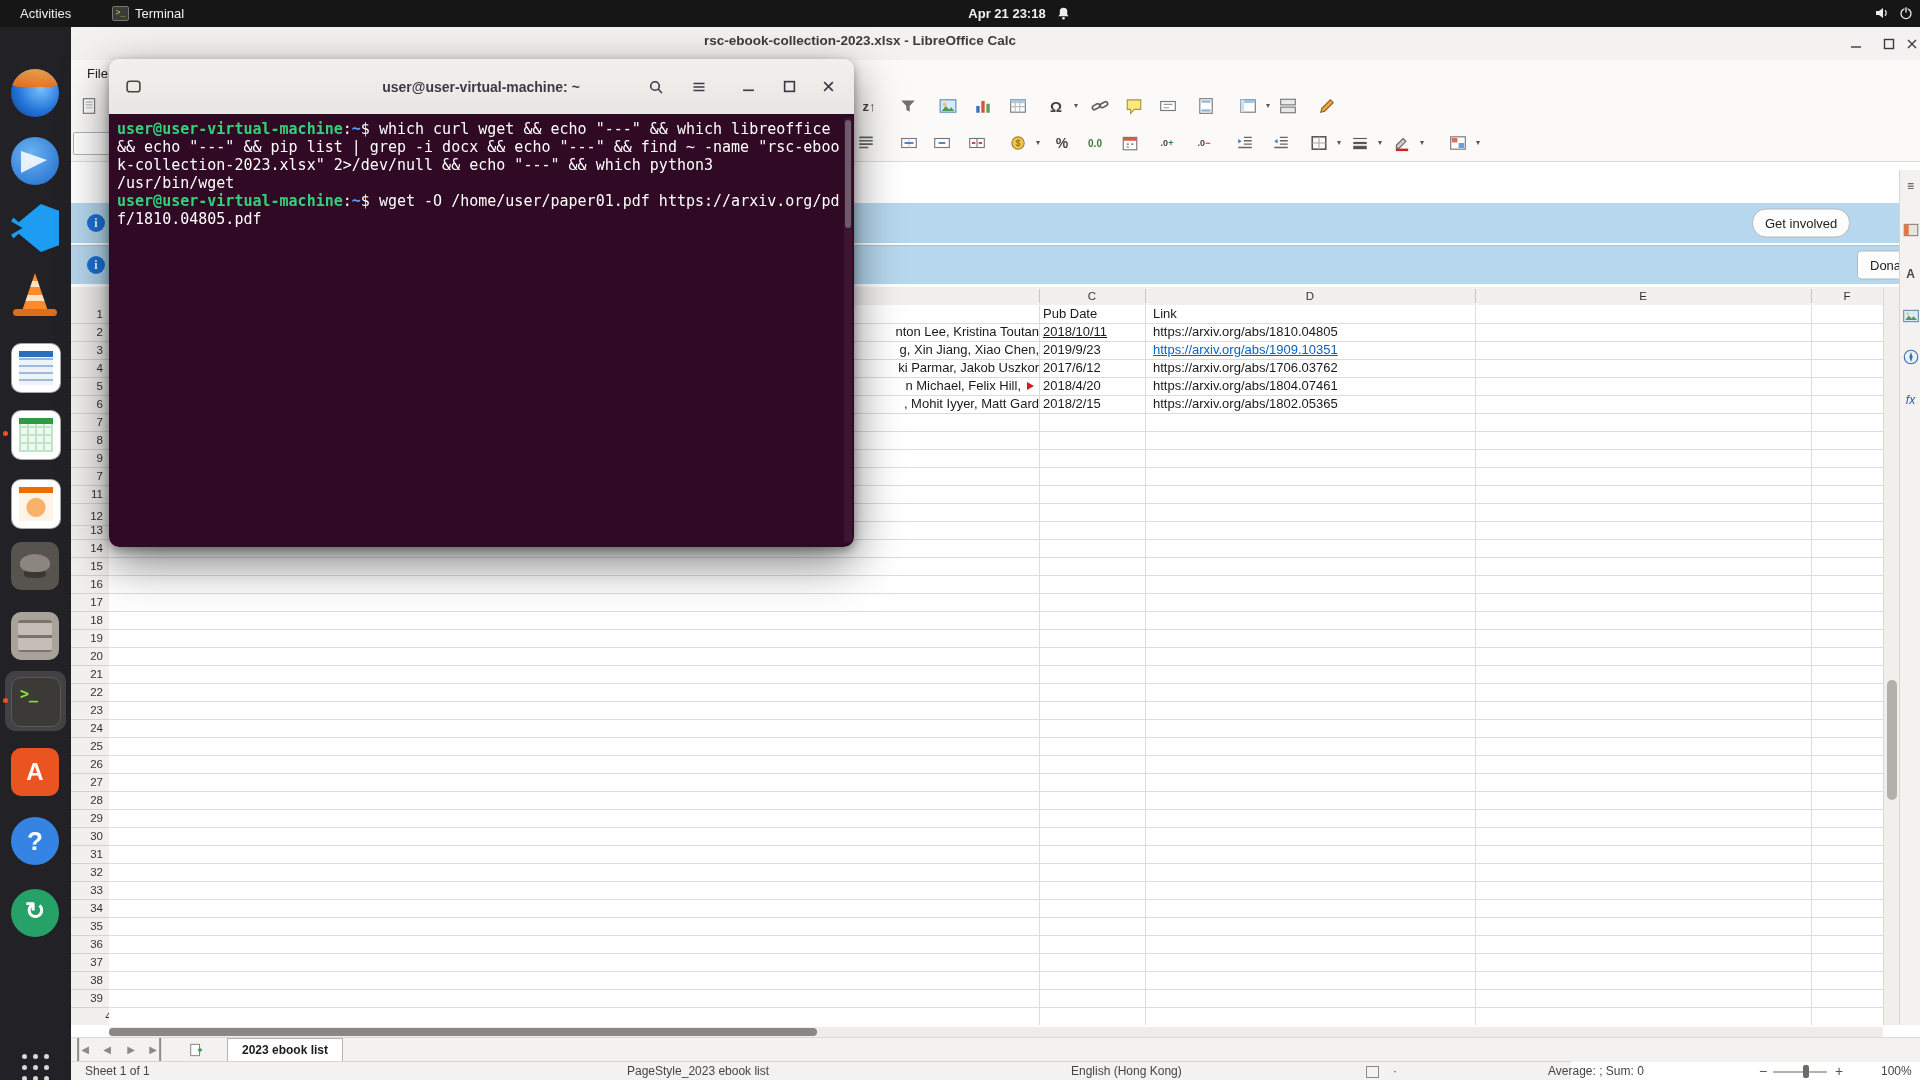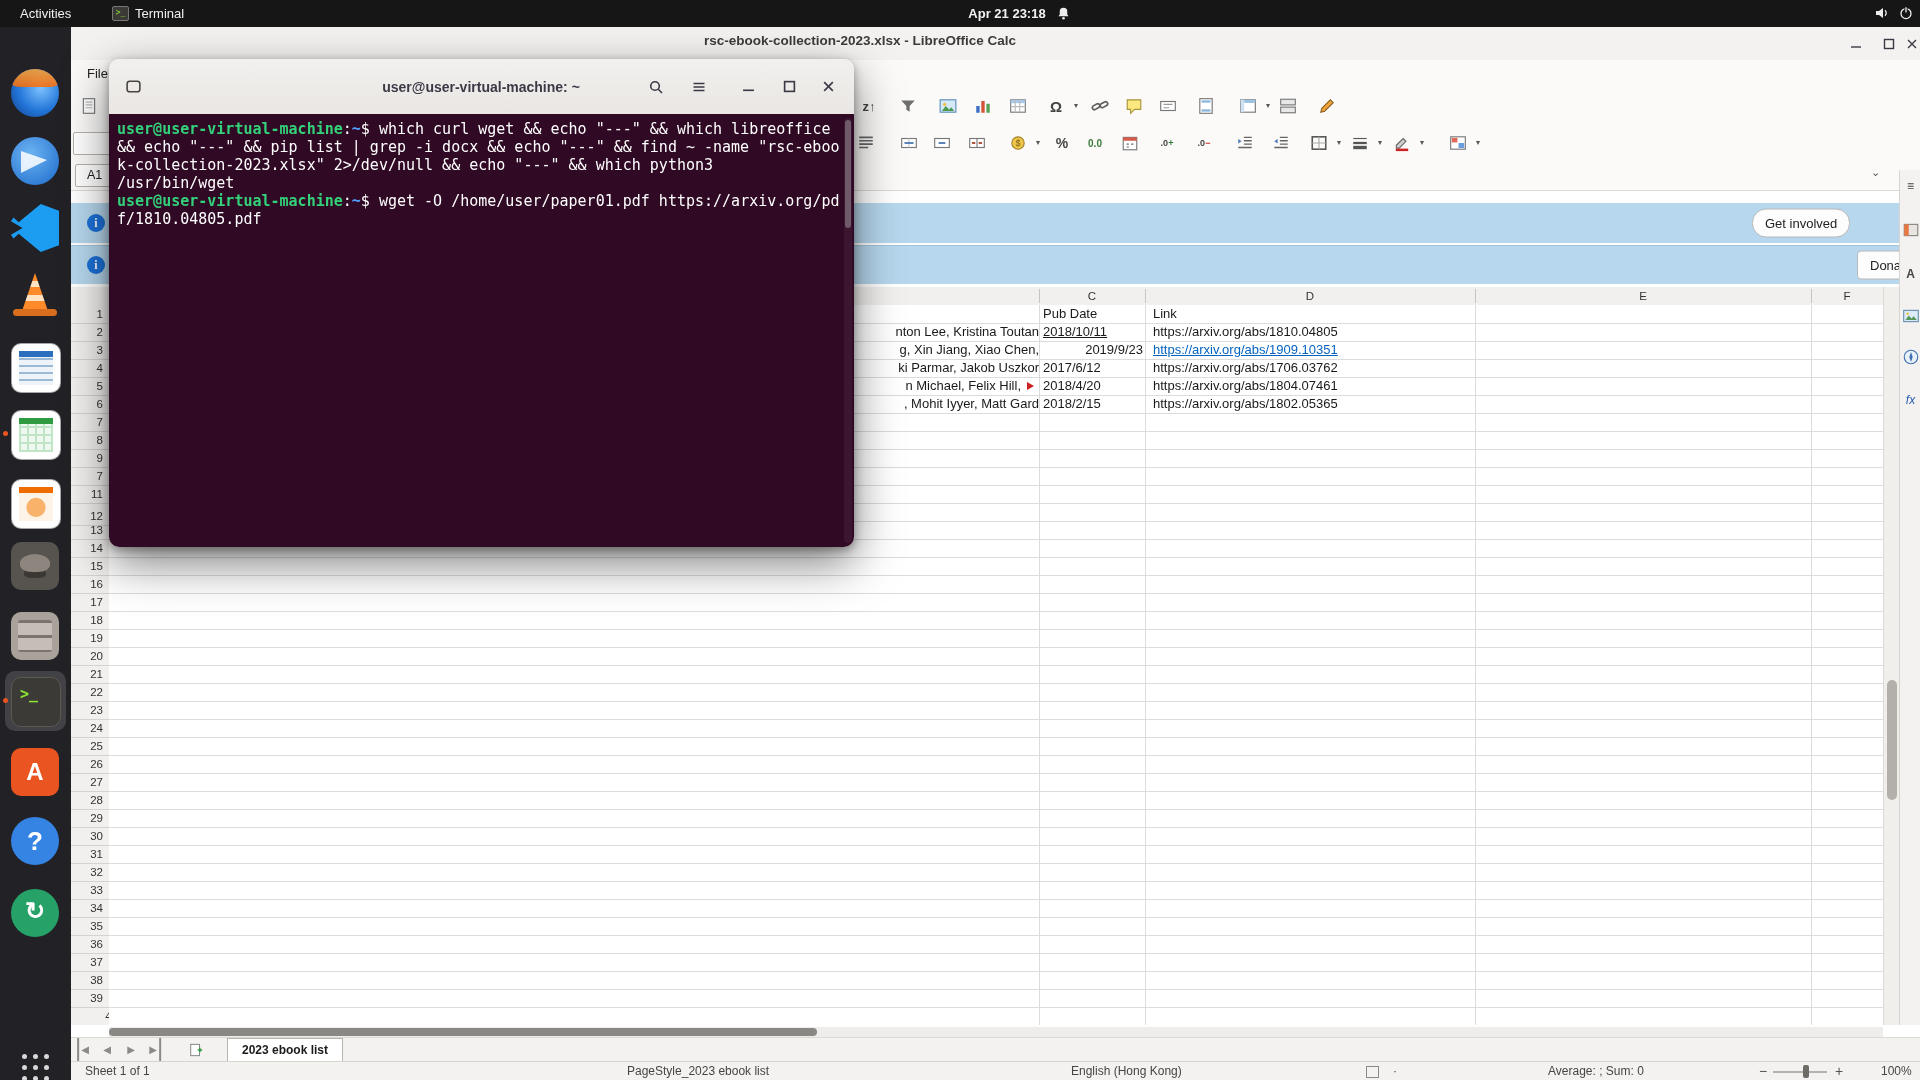--- a/index.html
+++ b/index.html
@@ -73,21 +73,21 @@
   .glink{color:#0563c1;text-decoration:underline;}
   .gmark{position:absolute;width:0;height:0;border-left:7px solid #cc1f1f;border-top:4.5px solid transparent;border-bottom:4.5px solid transparent;}
   
   #vscroll{position:absolute;left:1883px;top:287px;width:16px;height:738px;background:#f1efec;border-left:1px solid #dcd8d3;}
   #vthumb{position:absolute;left:3px;top:393px;width:10px;height:120px;background:#b3afaa;border-radius:5px;}
   #hscroll{position:absolute;left:109px;top:1027px;width:1774px;height:10px;background:#efedeb;}
   #hthumb{position:absolute;left:0;top:1px;width:708px;height:8px;background:#8a8885;border-radius:4px;}
   #tabbar{position:absolute;left:71px;top:1037px;width:1849px;height:24px;background:#f4f2f0;border-top:1px solid #dcd8d3;font-size:12px;color:#6d6a66;}
   .tabnav{position:absolute;top:0;height:24px;line-height:24px;transform:translateX(-50%);font-size:10px;color:#8c8a88;}
   .sheettab{position:absolute;left:156px;top:0;height:23px;line-height:23px;background:#fff;border:1px solid #b7b3ae;border-bottom:none;padding:0 14px;font-weight:bold;color:#1a1a1a;}
-  #statusbar{position:absolute;left:71px;top:1061px;width:1849px;height:19px;background:#f4f2f0;border-top:1px solid #d8d4cf;font-size:12px;color:#454545;}
+  #statusbar{position:absolute;left:71px;top:1061px;width:1500px;height:19px;background:#f4f2f0;border-top:1px solid #d8d4cf;font-size:12px;color:#454545;}
   .sb{position:absolute;top:0;height:19px;line-height:19px;white-space:nowrap;}
   
   #sidebar{position:absolute;left:1899px;top:170px;width:21px;height:855px;background:#f4f2f0;border-left:1px solid #d8d4cf;}
   .sbico{position:absolute;left:50%;transform:translate(-50%,-50%);width:20px;height:20px;display:flex;align-items:center;justify-content:center;}
   .sbico .tg{font-size:12px;color:#444;}
   
   #terminal{position:absolute;left:109px;top:59px;width:745px;height:488px;z-index:40;border-radius:10px;box-shadow:0 16px 46px rgba(0,0,0,.5),0 3px 10px rgba(0,0,0,.35);}
   #term-titlebar{position:absolute;left:0;top:0;width:745px;height:55px;background:linear-gradient(#f2f0ee,#e9e6e3);border-bottom:1px solid #cfcbc7;border-radius:10px 10px 0 0;}
   #term-title{position:absolute;left:372px;top:50%;transform:translate(-50%,-50%);font-size:14px;font-weight:bold;color:#3d3846;white-space:nowrap;}
   .tbtn{position:absolute;top:50%;transform:translate(-50%,-50%);width:30px;height:30px;display:flex;align-items:center;justify-content:center;color:#3d3846;border-radius:50%;}
@@ -361,24 +361,20 @@
       <div class="ico" style="left: 1387px; top: 3px;">
         <svg viewBox="0 0 16 16" width="18" height="18">
           <rect x="1.5" y="2.5" width="13" height="11" fill="#fff" stroke="#777"></rect>
           <rect x="2.5" y="3.5" width="5" height="4" fill="#e06a5a"></rect>
           <rect x="8.5" y="8" width="5" height="4.5" fill="#6a9ede"></rect>
         </svg>
         <div style="position: absolute; right: -8px; top: 9px; font-size: 8px; color: rgb(85, 85, 85);">▾</div>
       </div>
     </div>
 
-  <div class="cw-formulabar">
-    <div class="namebox">A1</div>
-    <div style="position:absolute;left:1800px;top:5px;font-size:11px;color:#555;">⌄</div>
-  </div>
 
   <div class="infobar" style="top:203px;height:40px;">
     <div class="ib-icon">i</div>
     <div class="ib-btn" style="left:1681px;border-radius:14px;">Get involved</div>
 
   </div>
   <div class="infobar" style="top:245px;height:38px;border-top:1px solid #a3c4da;">
     <div class="ib-icon">i</div>
     <div class="ib-btn" style="left:1768px;margin-left:18px;">Donate</div>
 
@@ -481,21 +477,21 @@
       <div class="gcol" style="left: 930px;"></div>
       <div class="gcol" style="left: 1036px;"></div>
       <div class="gcol" style="left: 1366px;"></div>
       <div class="gcol" style="left: 1702px;"></div>
       <div class="gcell" style="left: 934px; top: 0px; width: 100px;">Pub Date</div>
       <div class="gcell" style="left: 1044px; top: 0px; width: 324px;">Link</div>
       <div class="gcell" style="left: 600px; top: 18px; width: 330px; text-align: right;">nton Lee, Kristina Toutan</div>
       <div class="gcell" style="left: 934px; top: 18px; width: 100px; text-decoration: underline;">2018/10/11</div>
       <div class="gcell" style="left: 1044px; top: 18px; width: 324px;">https://arxiv.org/abs/1810.04805</div>
       <div class="gcell" style="left: 600px; top: 36px; width: 330px; text-align: right;">g, Xin Jiang, Xiao Chen,</div>
-      <div class="gcell" style="left: 934px; top: 36px; width: 100px; text-align: right;">2019/9/23</div>
+      <div class="gcell" style="left: 934px; top: 36px; width: 100px;">2019/9/23</div>
       <div class="gcell glink" style="left: 1044px; top: 36px; width: 324px;">https://arxiv.org/abs/1909.10351</div>
       <div class="gcell" style="left: 600px; top: 54px; width: 330px; text-align: right;">ki Parmar, Jakob Uszkor</div>
       <div class="gcell" style="left: 934px; top: 54px; width: 100px;">2017/6/12</div>
       <div class="gcell" style="left: 1044px; top: 54px; width: 324px;">https://arxiv.org/abs/1706.03762</div>
       <div class="gcell" style="left: 600px; top: 72px; width: 312px; padding-right: 18px; text-align: right;">n Michael, Felix Hill,</div>
       <div class="gcell" style="left: 934px; top: 72px; width: 100px;">2018/4/20</div>
       <div class="gcell" style="left: 1044px; top: 72px; width: 324px;">https://arxiv.org/abs/1804.07461</div>
       <div class="gmark" style="left: 918px; top: 76.5px;"></div>
       <div class="gcell" style="left: 600px; top: 90px; width: 330px; text-align: right;">, Mohit Iyyer, Matt Gard</div>
       <div class="gcell" style="left: 934px; top: 90px; width: 100px;">2018/2/15</div>

